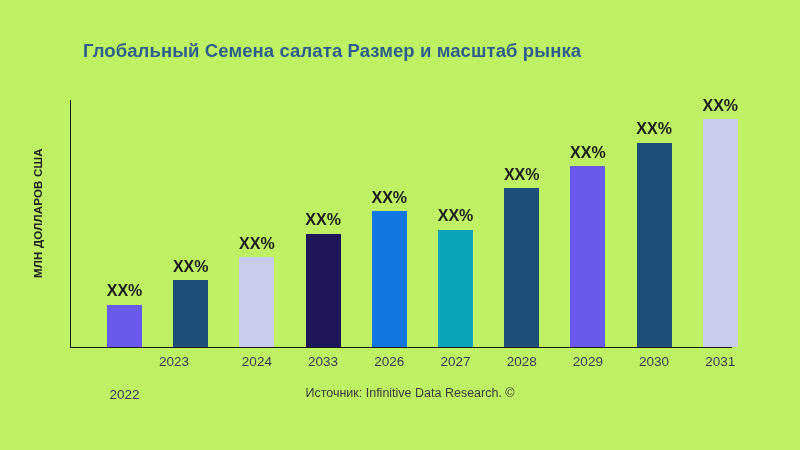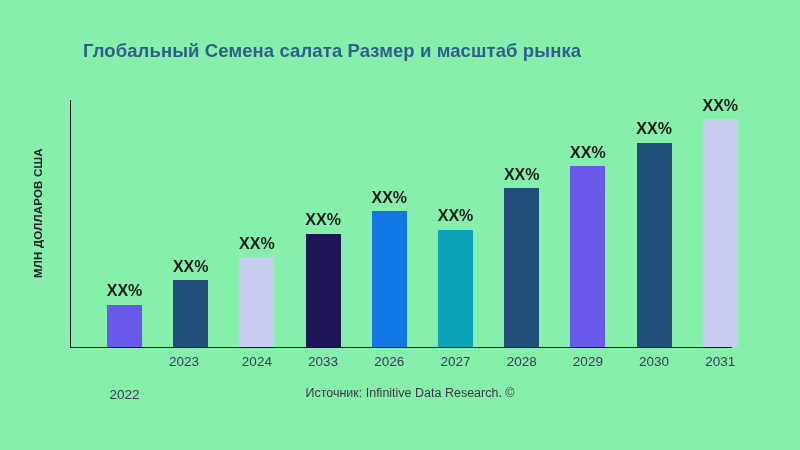--- a/index.html
+++ b/index.html
@@ -12,21 +12,21 @@
     height: 450px;
     overflow: hidden;
     font-family: "Liberation Sans", sans-serif;
     position: relative;
   }
   #chart-root {
     position: absolute;
     left: 0; top: 0;
     width: 800px;
     height: 450px;
-    background: #86efac;
+    background: #bef264;
   }
   
   #chart-title {
     position: absolute;
     left: 83px;
     top: 40px;
     font-size: 18.5px;
     font-weight: bold;
     color: #2E5F8A;
     white-space: nowrap;
@@ -126,21 +126,21 @@
 
   <div id="y-axis-line"></div>
   <div id="x-axis-line"></div>
 
   <div id="plot-area">
       <div class="bar" style="left: 107px; width: 35px; height: 42.4853px; background: rgb(106, 90, 236);"></div>
       <div class="bar-value-label" style="left: 84.5px; width: 80px; top: 282.115px;">XX%</div>
       <div class="x-tick-label" style="left: 84.5px; width: 80px; margin-top: 33px;">2022</div>
       <div class="bar" style="left: 173.2px; width: 35px; height: 66.7627px; background: rgb(31, 78, 121);"></div>
       <div class="bar-value-label" style="left: 150.7px; width: 80px; top: 257.837px;">XX%</div>
-      <div class="x-tick-label" style="left: 144px; width: 80px;">2023</div>
+      <div class="x-tick-label" style="left: 134px; width: 80px;">2023</div>
       <div class="bar" style="left: 239.4px; width: 35px; height: 90.0284px; background: rgb(200, 204, 238);"></div>
       <div class="bar-value-label" style="left: 216.9px; width: 80px; top: 234.572px;">XX%</div>
       <div class="x-tick-label" style="left: 216.9px; width: 80px;">2024</div>
       <div class="bar" style="left: 305.6px; width: 35px; height: 113.294px; background: rgb(30, 22, 86);"></div>
       <div class="bar-value-label" style="left: 283.1px; width: 80px; top: 211.306px;">XX%</div>
       <div class="x-tick-label" style="left: 283.1px; width: 80px;">2033</div>
       <div class="bar" style="left: 371.8px; width: 35px; height: 135.548px; background: rgb(17, 120, 227);"></div>
       <div class="bar-value-label" style="left: 349.3px; width: 80px; top: 189.052px;">XX%</div>
       <div class="x-tick-label" style="left: 349.3px; width: 80px;">2026</div>
       <div class="bar" style="left: 438px; width: 35px; height: 117.34px; background: rgb(11, 163, 184);"></div>

